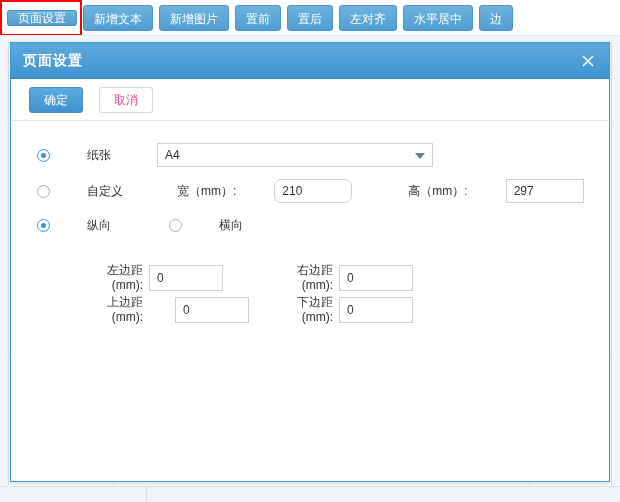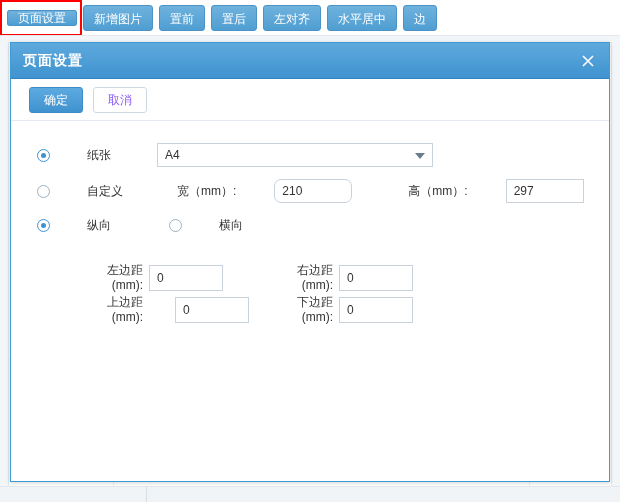--- a/index.html
+++ b/index.html
@@ -204,32 +204,32 @@
   .btn-primary {
     height: 26px;
     line-height: 24px;
     padding: 0 14px;
     background: linear-gradient(#5eaae0, #3f92cf);
     border: 1px solid #3a8bc6;
     color: #ffffff;
     font-size: 12px;
     border-radius: 3px;
     cursor: pointer;
-    margin-right: 10px;
+    margin-right: 16px;
     box-sizing: border-box;
     user-select: none;
     text-align: center;
   }
   .btn-default {
     height: 26px;
     line-height: 24px;
     padding: 0 14px;
     background: #ffffff;
     border: 1px solid #cfd8e0;
-    color: #8b5cf6;
+    color: #ec4899;
     font-size: 12px;
     border-radius: 3px;
     cursor: pointer;
     box-sizing: border-box;
     user-select: none;
   }
 
   .form-area {
     position: relative;
     padding: 22px 0 0 0;
@@ -372,20 +372,21 @@
   <div class="bottom-strip">
     <div class="notch"></div>
   </div>
 </div>
 
 <div class="toolbar">
   <span class="tb-btn-wrap">
     <span class="tb-btn first">页面设置</span>
     <span class="highlight-box"></span>
   </span>
+  <span class="tb-btn">新增文本</span>
   <span class="tb-btn">新增图片</span>
   <span class="tb-btn">置前</span>
   <span class="tb-btn">置后</span>
   <span class="tb-btn">左对齐</span>
   <span class="tb-btn">水平居中</span>
   <span class="tb-btn">边</span>
 </div>
 
 <div class="dialog">
   <div class="dlg-title">

